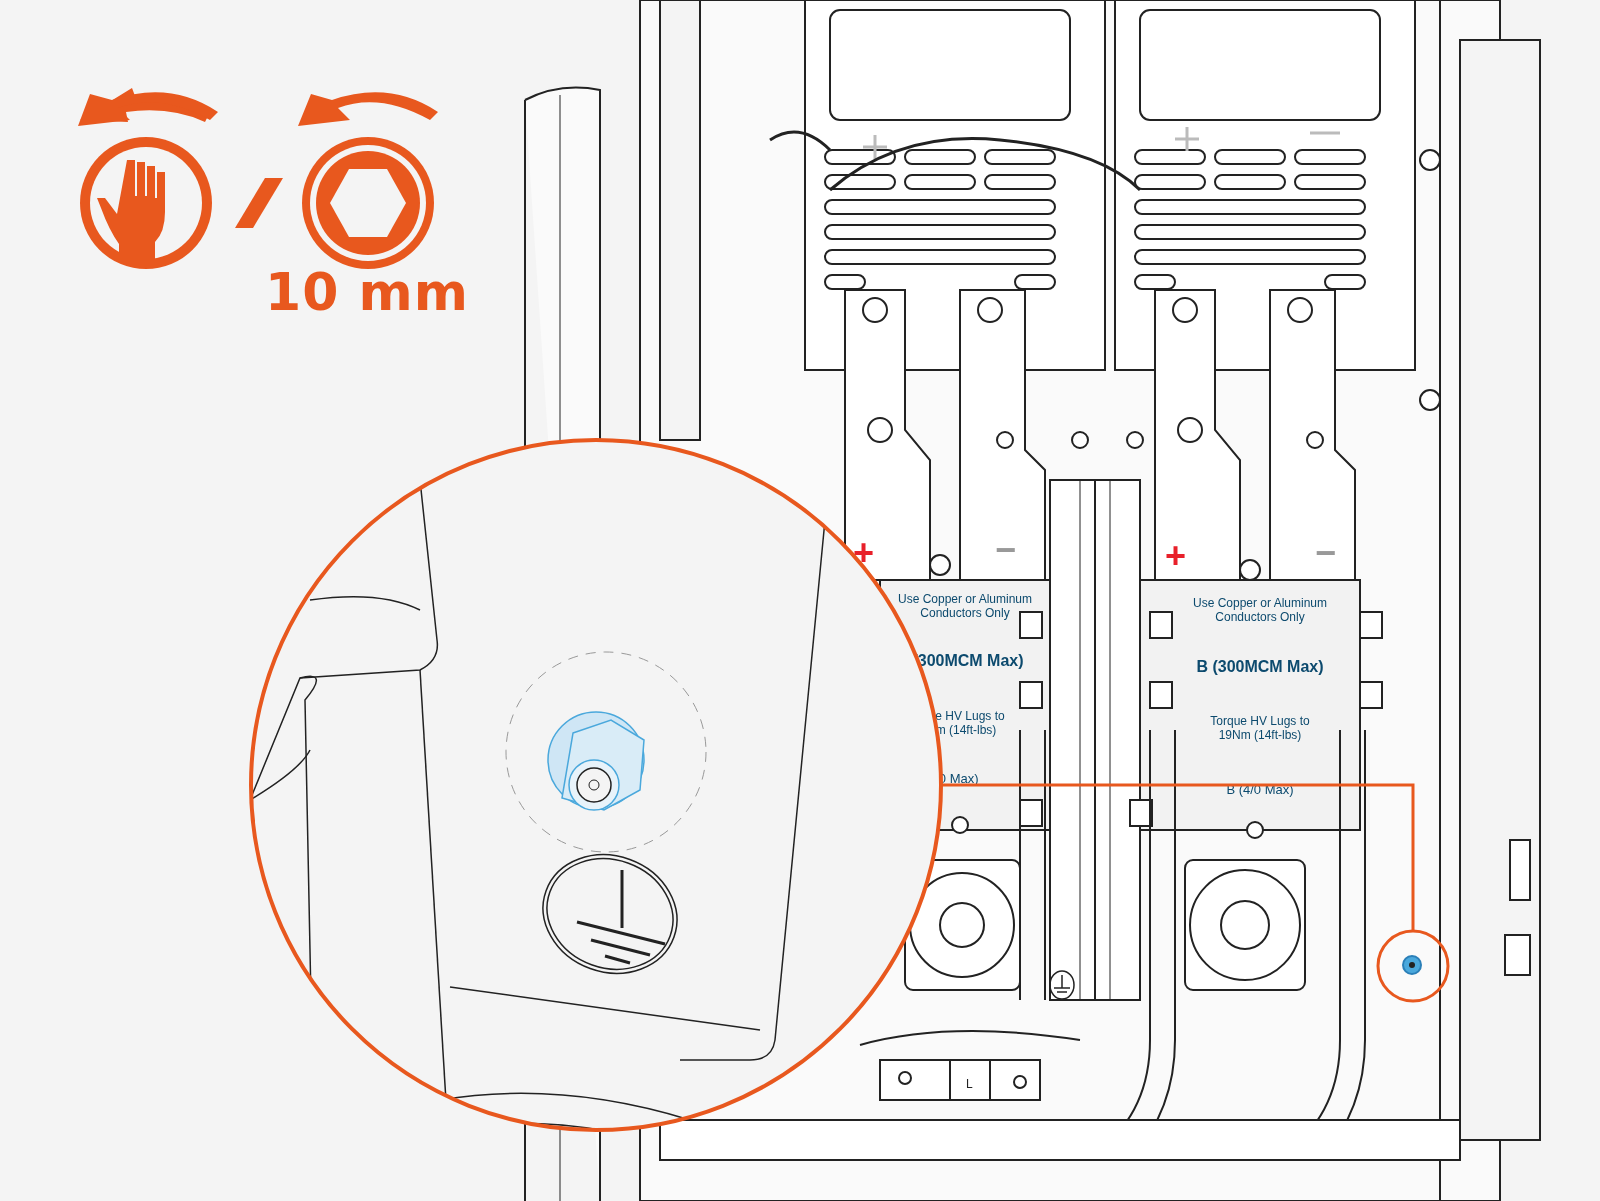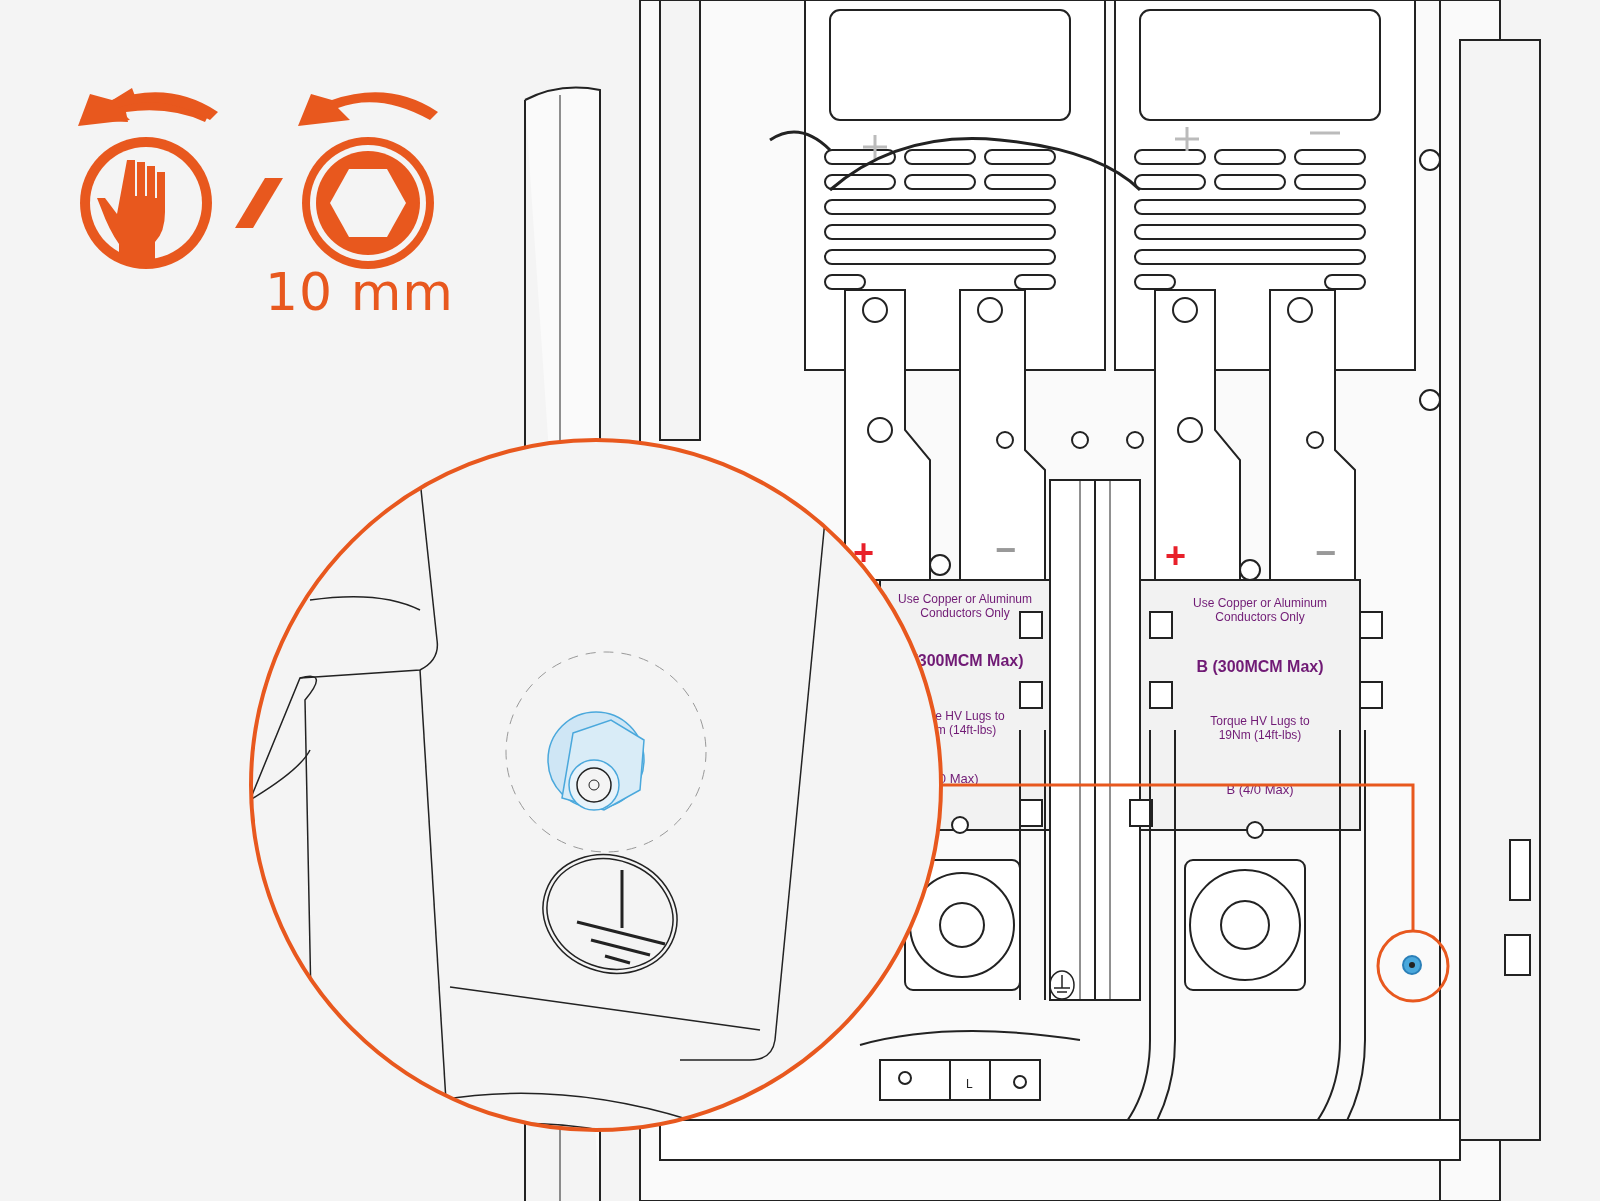--- a/index.html
+++ b/index.html
@@ -6,27 +6,27 @@
   body {
     width: 1600px; height: 1201px; overflow: hidden;
     background: #f4f4f4;
     font-family: "Liberation Sans", sans-serif;
     position: relative;
   }
   .stage { position: absolute; left: 0; top: 0; width: 1600px; height: 1201px; }
   .icon-block { position: absolute; left: 60px; top: 60px; width: 420px; height: 280px; }
   .size-label {
     position: absolute; left: 265px; top: 262px;
-    font-family: "DejaVu Sans", sans-serif; font-weight: normal;
+    font-family: "DejaVu Sans", sans-serif; font-weight: bold;
     font-size: 52px; color: #e8581e; letter-spacing: 1px;
   }
   .svg-layer { position: absolute; left: 0; top: 0; }
   .lbl {
     position: absolute; font-family: "Liberation Sans", sans-serif;
-    color: #701a75; text-align: center; line-height: 1.15; white-space: nowrap;
+    color: #0c4a6e; text-align: center; line-height: 1.15; white-space: nowrap;
   }
   .lbl.small { font-size: 12px; }
   .lbl.mid { font-size: 16px; font-weight: bold; }
   .lbl.sm2 { font-size: 13px; }
   .pol { position: absolute; font-size: 36px; font-weight: bold; line-height: 1; }
 </style>
 </head>
 <body>
 
 <div class="stage">

